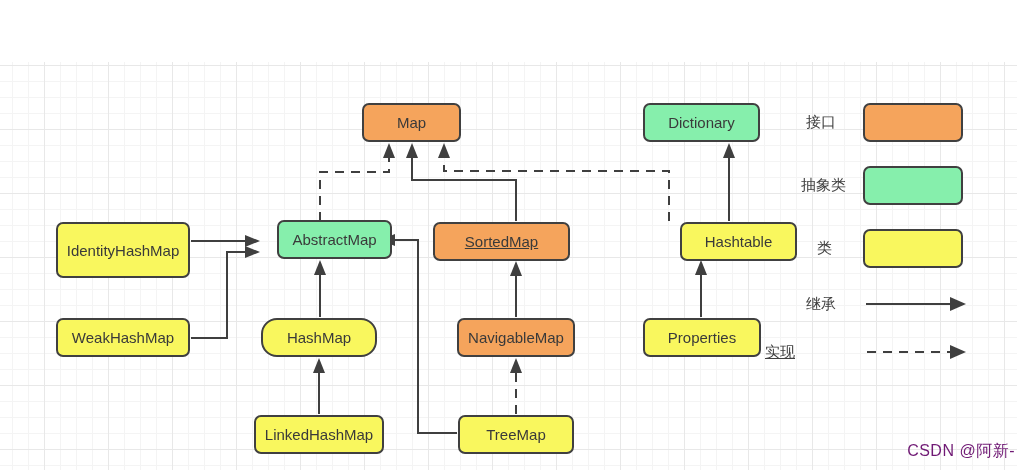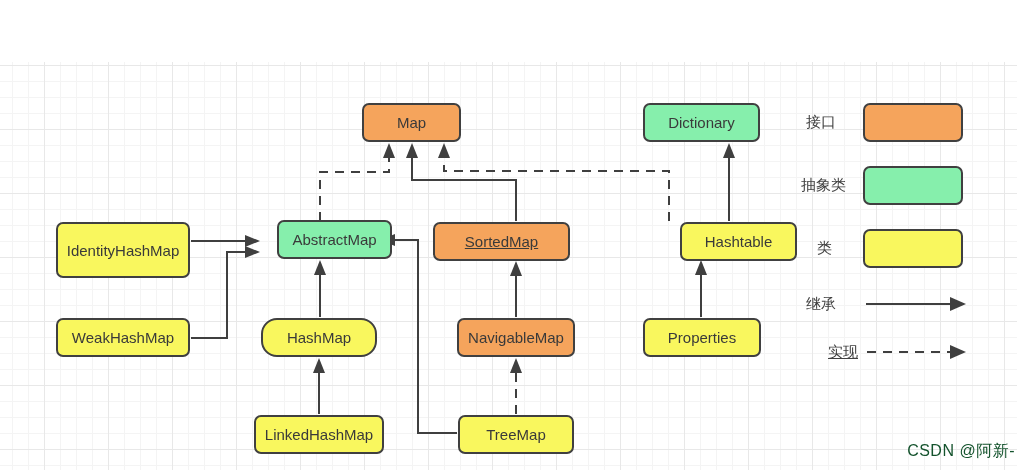--- a/index.html
+++ b/index.html
@@ -29,21 +29,21 @@
     font-size:15px;color:#3a3a3a;white-space:nowrap;
   }
   .n-interface{background:#f5a45c;}
   .n-abstract{background:#86efac;}
   .n-class{background:#f9f75e;}
   .legend-label{
     position:absolute;font-size:15px;color:#404040;white-space:nowrap;line-height:1;
   }
   .watermark{
     position:absolute;left:890px;top:441px;width:125px;text-align:right;
-    font-size:16px;color:#14532d;white-space:nowrap;letter-spacing:.5px;
+    font-size:16px;color:#701a75;white-space:nowrap;letter-spacing:.5px;
   }
 </style>
 </head>
 <body>
 
 <div class="canvas">
   <div class="grid"></div>
 
   <svg class="edges" viewBox="0 0 1017 470">
     <g>
@@ -124,17 +124,17 @@
     <div class="legend-label" style="left:806px;top:114px;">接口</div>
     <div class="node n-interface" style="left:863px;top:103px;width:100px;height:39px;"></div>
 
     <div class="legend-label" style="left:801px;top:177px;">抽象类</div>
     <div class="node n-abstract" style="left:863px;top:166px;width:100px;height:39px;"></div>
 
     <div class="legend-label" style="left:817px;top:240px;">类</div>
     <div class="node n-class" style="left:863px;top:229px;width:100px;height:39px;"></div>
 
     <div class="legend-label" style="left:806px;top:296px;">继承</div>
-    <div class="legend-label" style="left:828px;top:344px;text-decoration:underline;">实现</div>
+    <div class="legend-label" style="left:765px;top:344px;text-decoration:underline;">实现</div>
   </div>
 
   <div class="watermark">CSDN @阿新-</div>
 </div>
 
 </body></html>

